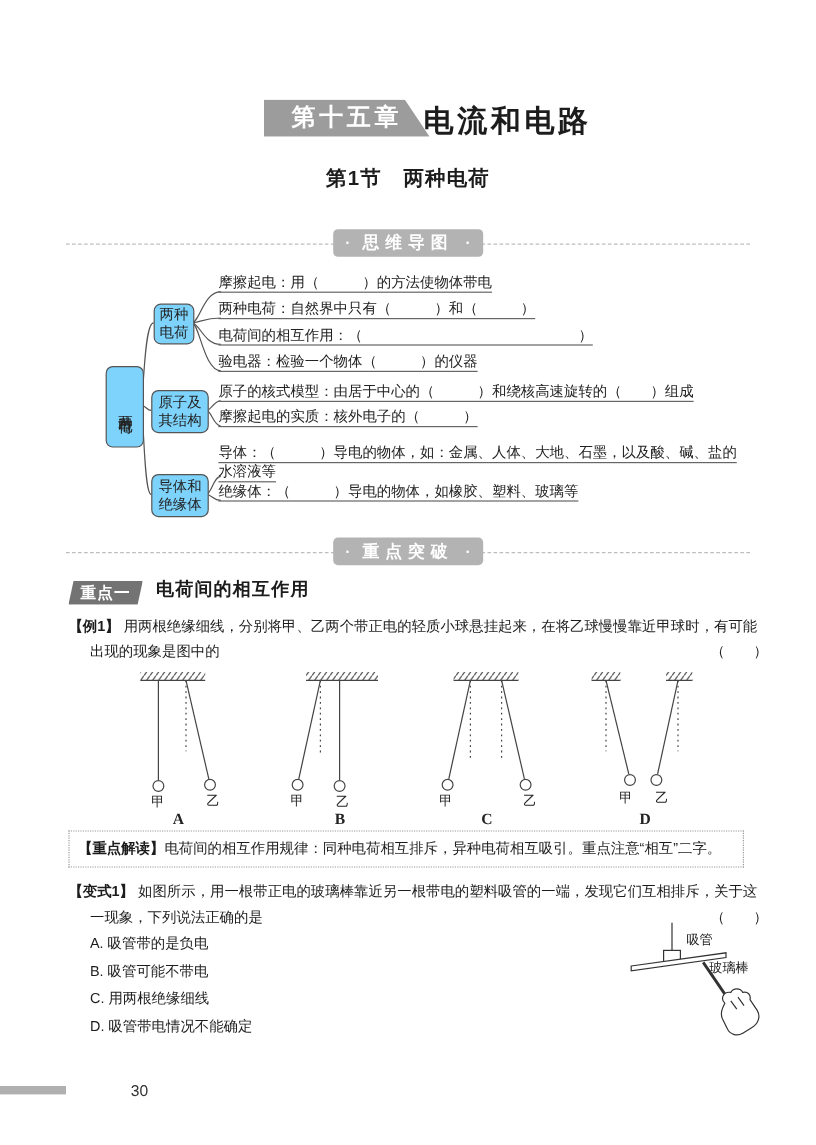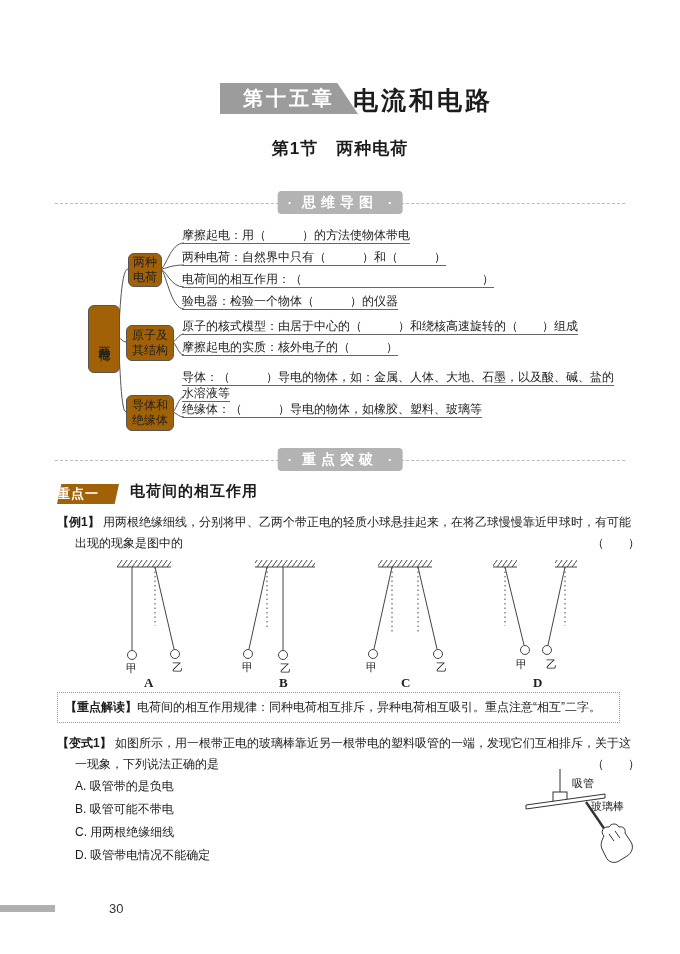--- a/index.html
+++ b/index.html
@@ -27,41 +27,41 @@
     border-radius:4px;color:#fff;font-weight:bold;font-size:14px;line-height:23px;
     padding:0 10px;white-space:nowrap;letter-spacing:2px;display:flex;gap:10px;align-items:center;
   }
   .band-label .dot{font-size:13px;letter-spacing:0;}
   .band-label .band-text{letter-spacing:5px;}
 
   
   .mindmap{left:60px;top:225px;width:570px;height:215px;}
   .mm-svg{position:absolute;left:0;top:0;}
   .mm-box{
-    position:absolute;border:1px solid #555;border-radius:6px;background:#a16207;
+    position:absolute;border:1px solid #555;border-radius:6px;background:#7dd3fc;
     display:flex;align-items:center;justify-content:center;
     font-size:12px;line-height:15px;text-align:center;color:#222;
   }
   .mm-root{left:28px;top:80px;width:30px;height:66px;}
   .mm-root span{writing-mode:vertical-rl;text-orientation:upright;letter-spacing:1px;}
   .mm-c1{left:68px;top:28px;width:32px;height:32px;}
   .mm-c2{left:66px;top:100px;width:46px;height:34px;}
   .mm-c3{left:66px;top:170px;width:46px;height:34px;}
   .mm-leaf{position:absolute;left:122px;font-size:12px;line-height:16px;white-space:nowrap;color:#222;}
   .mm-leaf > span{border-bottom:1px solid #666;padding-bottom:1px;}
   .mm-leaf.wrap{white-space:normal;width:438px;}
   .mm-l0{top:2px;}  .mm-l1{top:24px;}  .mm-l2{top:46px;}  .mm-l3{top:68px;}
   .mm-l4{top:93px;text-align:center;} .mm-l5{top:114px;}
   .mm-l6{top:144px;}.mm-l7{top:176px;}
 
   
   .kp-badge{
-    left:57px;top:484px;width:62px;height:20px;background:#a16207;color:#fff;
+    left:57px;top:484px;width:62px;height:20px;background:#737373;color:#fff;
     clip-path:polygon(7% 0,100% 0,93% 100%,0 100%);
-    font-size:13px;font-weight:bold;line-height:20px;letter-spacing:1px;
+    font-size:13px;font-weight:bold;line-height:20px;text-align:center;letter-spacing:1px;
   }
   .kp-title{left:130px;top:482px;font-size:15px;font-weight:bold;letter-spacing:1px;}
 
   
   .para{font-size:12px;line-height:21px;color:#1c1c1c;}
   .hang{padding-left:18px;text-indent:-18px;}
   .tag{font-weight:bold;}
   .ans{float:right;text-indent:0;}
   .example-para{left:57px;top:512px;width:565px;}
   .variant-para{left:57px;top:733px;width:565px;}

